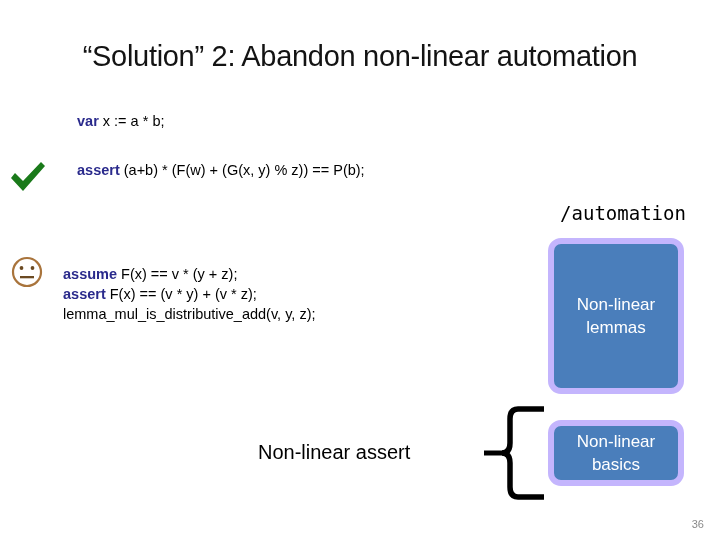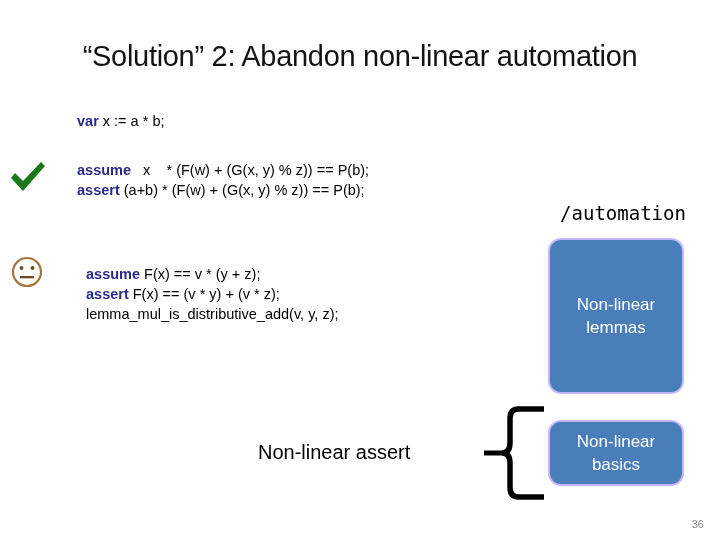--- a/index.html
+++ b/index.html
@@ -36,21 +36,21 @@
     position: absolute;
     font-family: Liberation Sans, sans-serif;
     font-size: 14.5px;
     line-height: 20px;
     white-space: pre;
     color: #000000;
     margin-left: 30px;
   }
   #code-block-1 { left: 47px; top: 111px; }
   #code-block-2 { left: 47px; top: 160px; }
-  #code-block-3 { left: 56px; top: 264px; }
+  #code-block-3 { left: 33px; top: 264px; }
 
   .kw { color: #2a2a8c; font-weight: 700; }
   .code-line { display: block; }
 
   
   #check-icon {
     position: absolute;
     left: 8px;
     top: 160px;
     width: 40px;
@@ -74,21 +74,21 @@
     font-family: "DejaVu Sans Mono", "Liberation Mono", monospace;
     font-size: 19px;
     font-weight: 400;
     color: #000000;
     white-space: nowrap;
   }
 
   .blue-box {
     position: absolute;
     background: #4a7ebb;
-    border: 2px solid #c4b5fd;
+    border: 6px solid #c4b5fd;
     border-radius: 13px;
     color: #ffffff;
     display: flex;
     align-items: center;
     justify-content: center;
     text-align: center;
     font-family: "Liberation Sans", sans-serif;
     font-size: 17px;
     line-height: 23px;
     box-sizing: border-box;
@@ -140,21 +140,21 @@
 <div id="slide-title">“Solution” 2: Abandon non-linear automation</div>
 
 <div id="code-block-1" class="code-block"><span class="code-line"><span class="kw">var</span><span> x := a * b;</span></span></div>
 
 <span id="check-icon">
   <svg viewBox="0 0 40 34" width="40" height="34" aria-hidden="true">
     <path d="M3 18 L7 13 L15 21 L33 2 L37 6 L15 31 Z" fill="#1a7a1a"></path>
   </svg>
 </span>
 
-<div id="code-block-2" class="code-block"><span class="code-line"><span class="kw">assume</span><span>   x    * (F(w) + (G(x, y) % z)) == P(b);</span></span><span class="code-line"><span class="kw">assert</span><span> (a+b) * (F(w) + (G(x, y) % z)) == P(b);</span></span></div>
+<div id="code-block-2" class="code-block"><span class="code-line"><span class="kw">assert</span><span> (a+b) * (F(w) + (G(x, y) % z)) == P(b);</span></span></div>
 
 <span id="neutral-face-icon">
   <svg viewBox="0 0 34 34" width="34" height="34" aria-hidden="true">
     <circle cx="17" cy="17" r="14" fill="#ffffff" stroke="#a9743c" stroke-width="2.2"></circle>
     <circle cx="11.5" cy="13" r="1.9" fill="#6b4a22"></circle>
     <circle cx="22.5" cy="13" r="1.9" fill="#6b4a22"></circle>
     <rect x="10" y="21" width="14" height="2.3" fill="#6b4a22"></rect>
   </svg>
 </span>
 

